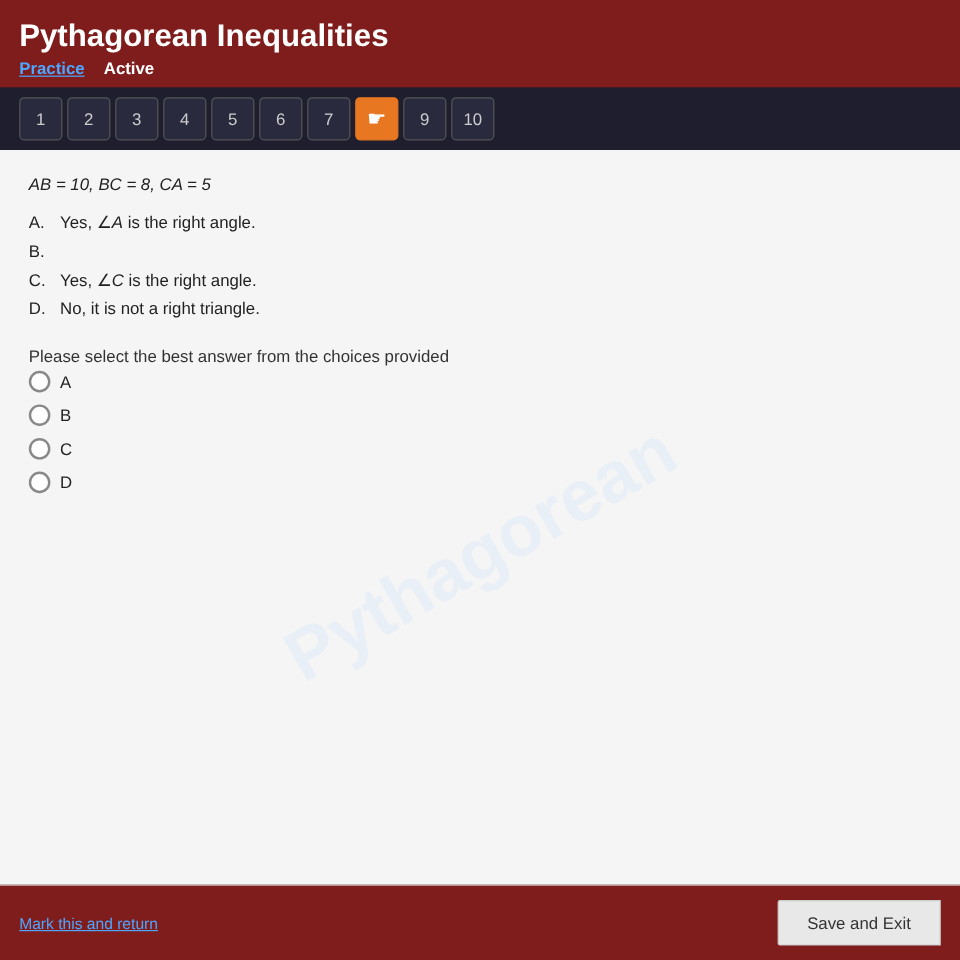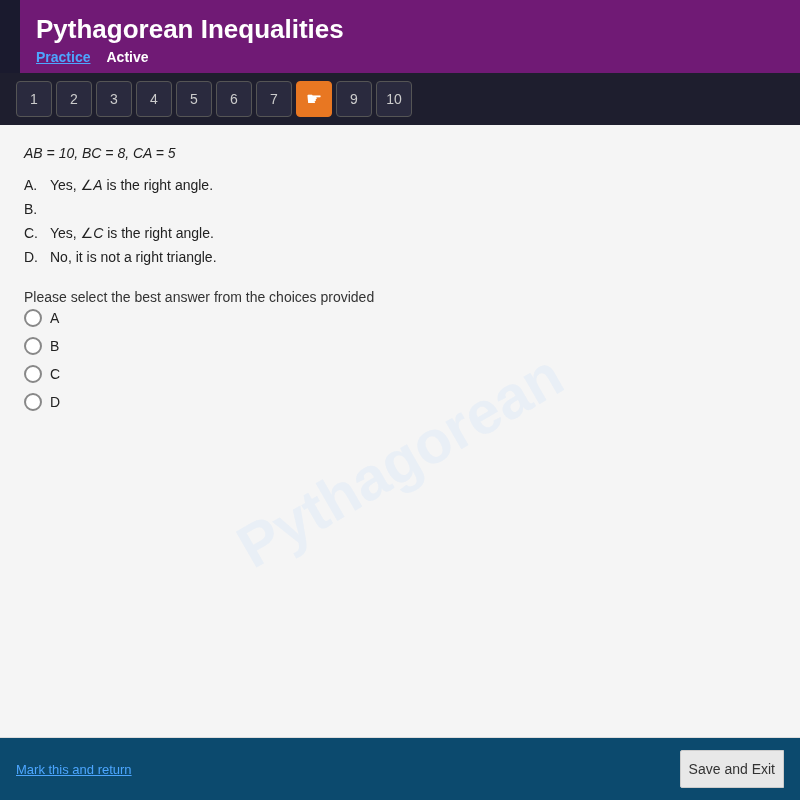--- a/index.html
+++ b/index.html
@@ -8,23 +8,22 @@
       background: #1a1a2e;
       width: 800px;
       height: 800px;
       overflow: hidden;
       display: flex;
       flex-direction: column;
     }
 
     
     .header {
-      background: #701a75;
+      background: #7f1d1d;
       padding: 14px 16px 0 16px;
-      margin-left: 20px;
     }
     .page-title {
       color: #ffffff;
       font-size: 26px;
       font-weight: bold;
       margin-bottom: 4px;
     }
     .header-sub {
       display: flex;
       align-items: center;
@@ -137,41 +136,41 @@
       background: #fff;
       flex-shrink: 0;
     }
     .radio-label {
       font-size: 14px;
       color: #222;
     }
 
     
     .footer {
-      background: #0c4a6e;
+      background: #7f1d1d;
       border-top: 1px solid #ddd;
       padding: 12px 16px;
       display: flex;
       align-items: center;
       justify-content: space-between;
     }
     .mark-return-link {
       color: #4da6ff;
       font-size: 13px;
       text-decoration: underline;
       cursor: pointer;
     }
     .footer-buttons {
       display: flex;
       gap: 0;
     }
     .save-exit-btn {
       background: #e8e8e8;
       border: 1px solid #ccc;
-      padding: 10px 8px;
+      padding: 10px 24px;
       font-size: 14px;
       color: #333;
       cursor: pointer;
       border-radius: 2px 0 0 2px;
     }
     .next-btn {
       background: #4da6ff;
       border: none;
       padding: 10px 24px;
       font-size: 14px;

